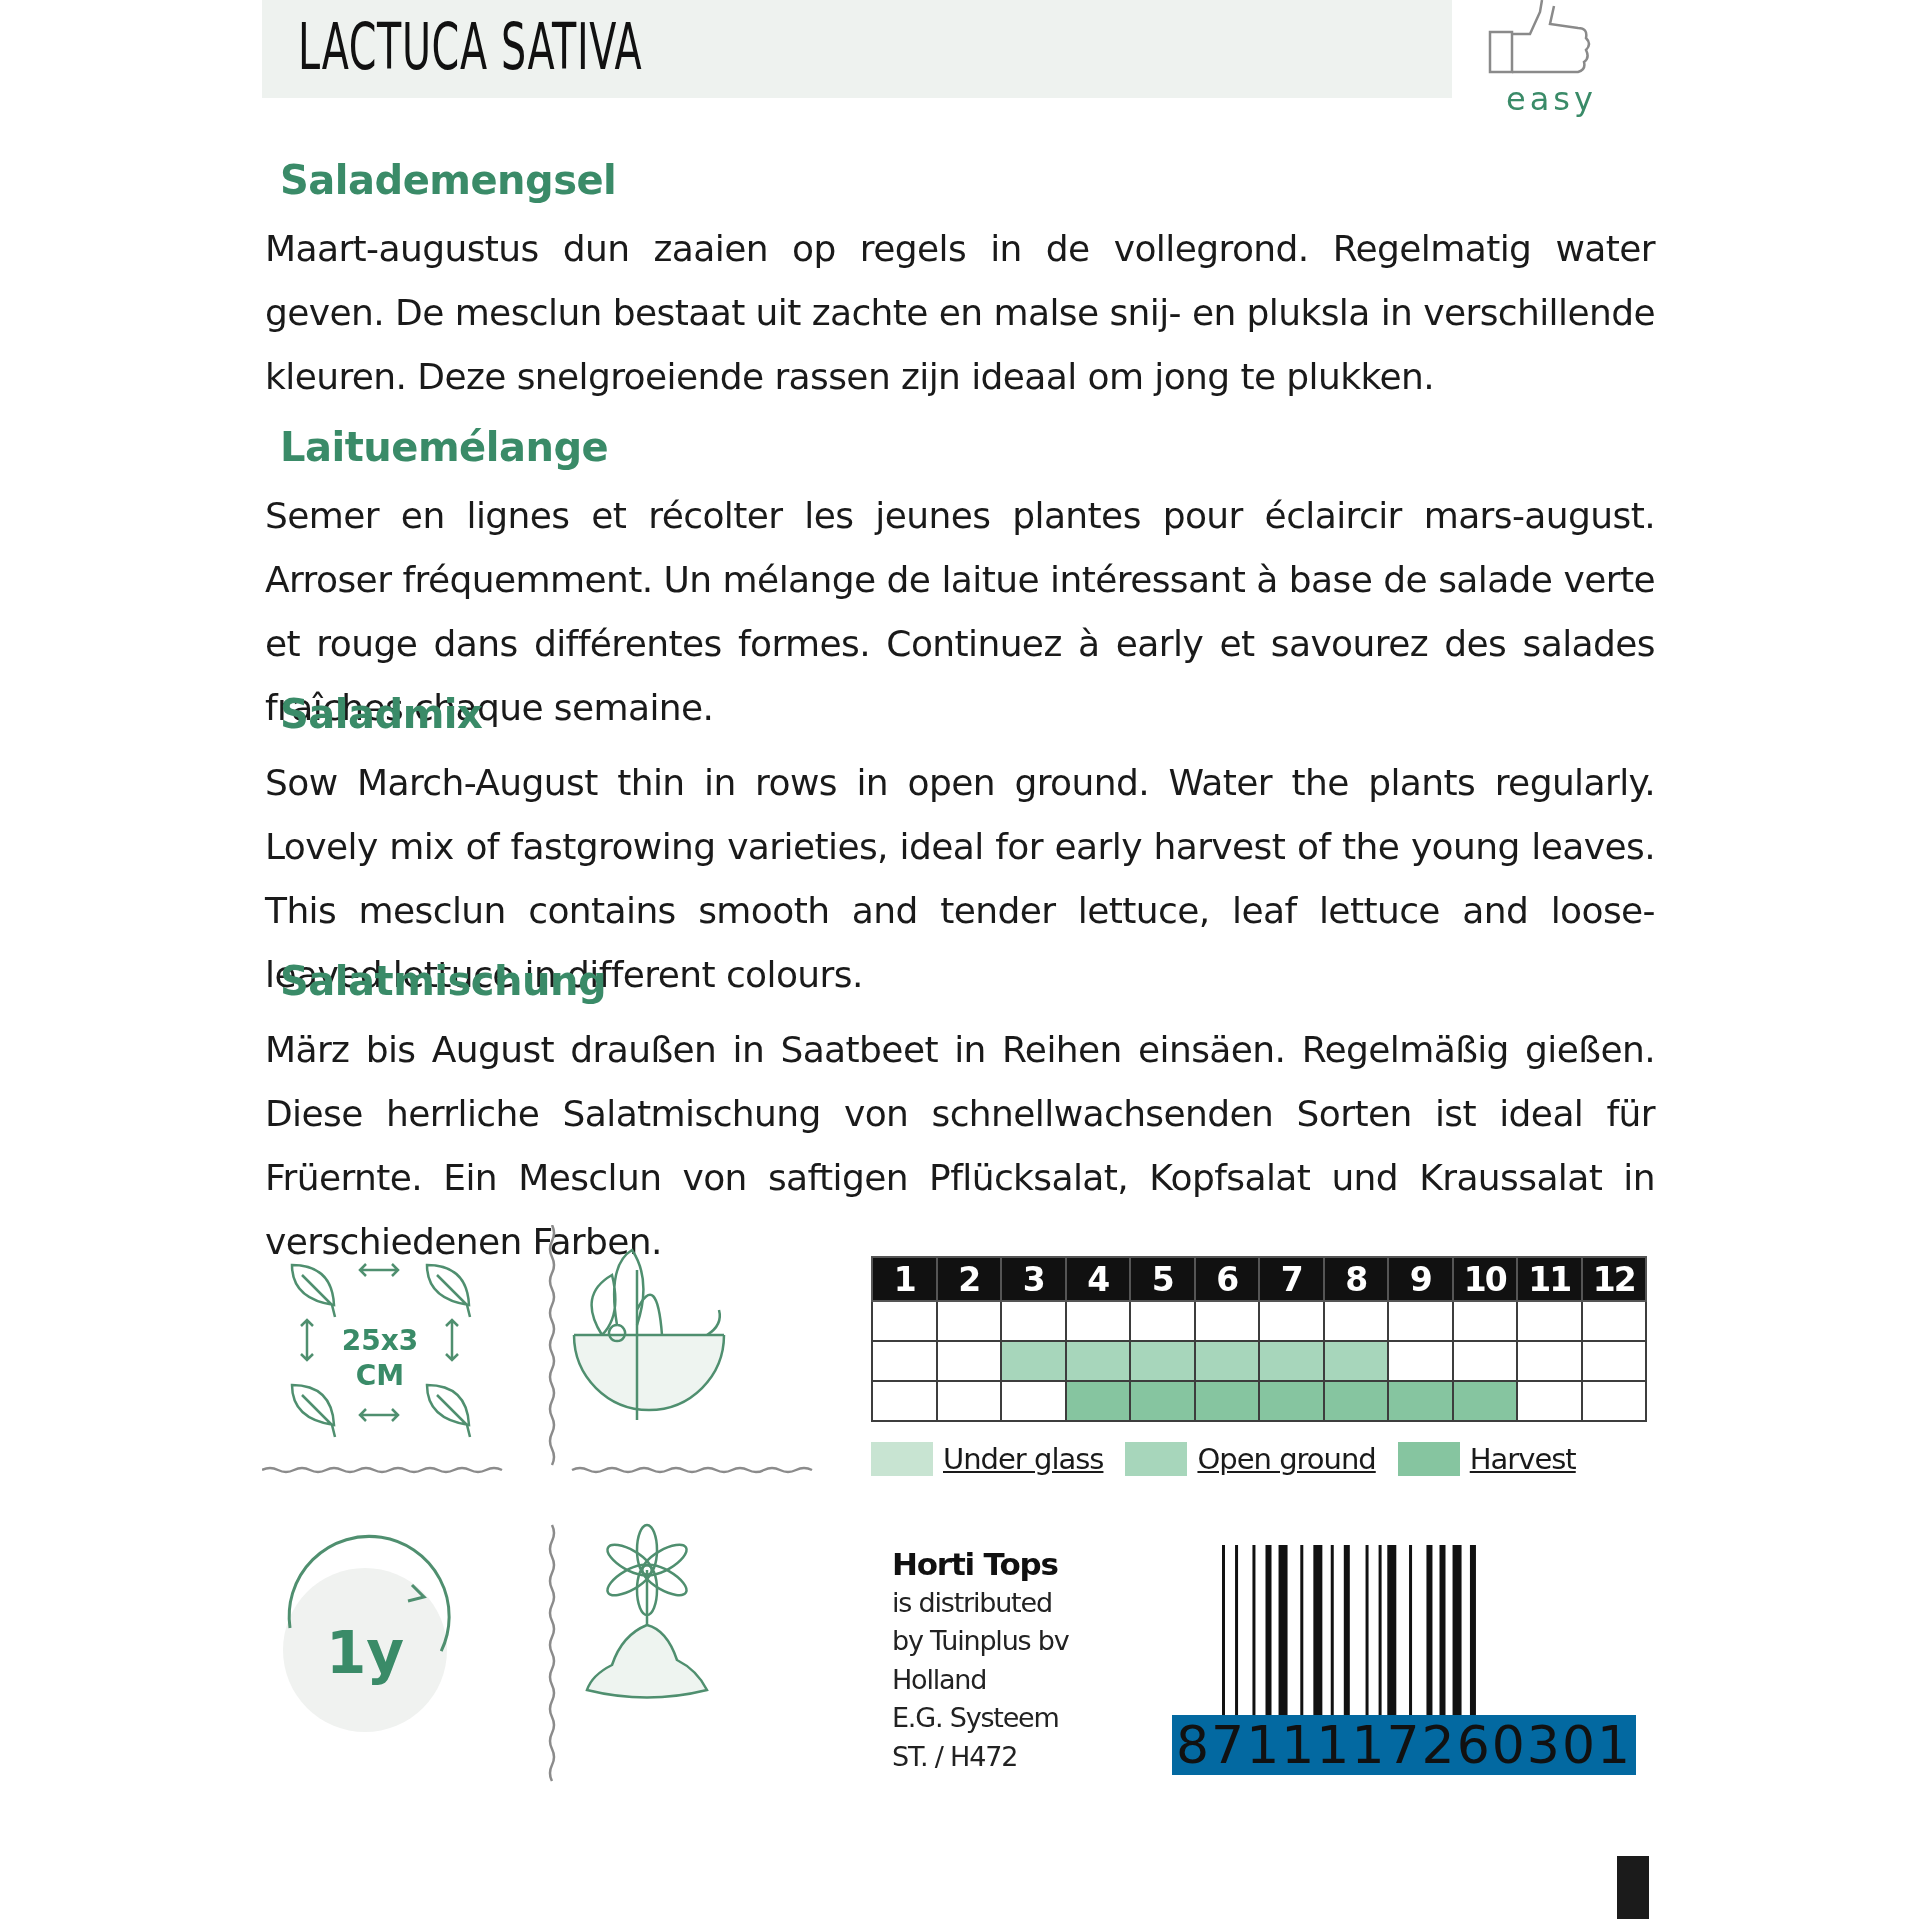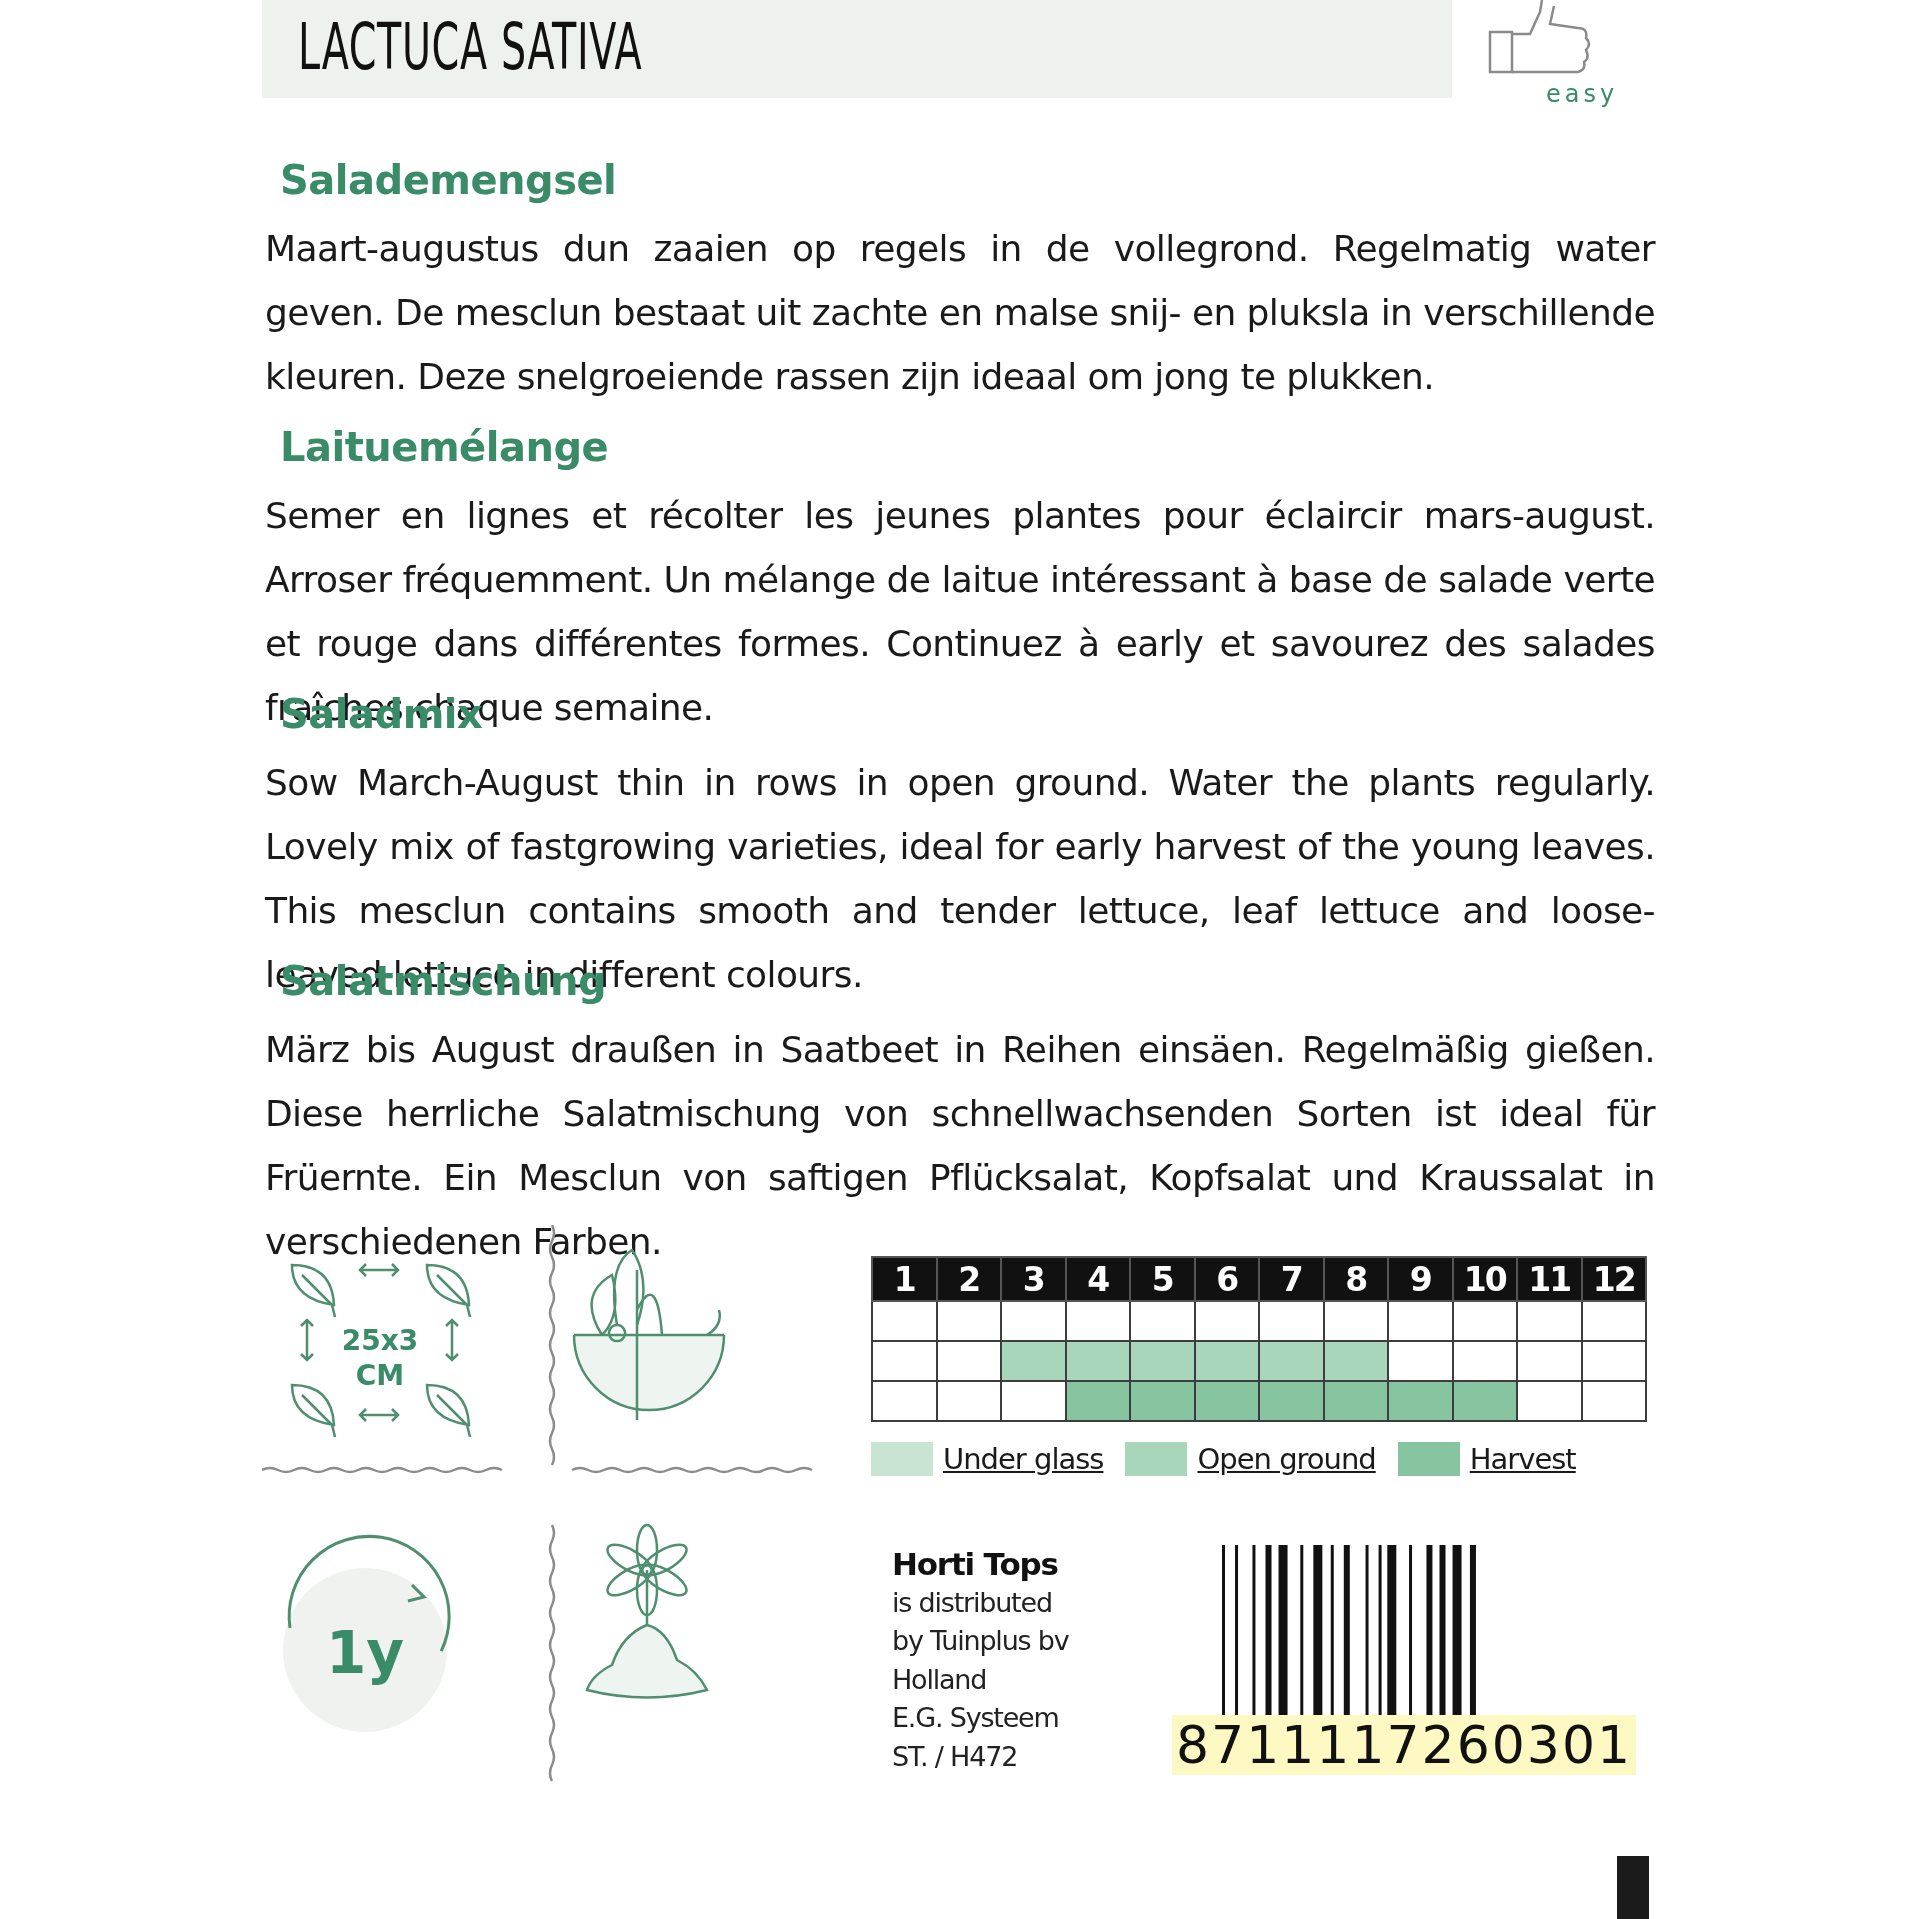--- a/index.html
+++ b/index.html
@@ -4,22 +4,22 @@
 <style>
   html, body { margin:0; padding:0; background:#ffffff; }
   body { width:1920px; height:1919px; position:relative; overflow:hidden;
          font-family:"Liberation Sans", sans-serif; color:#1d1d1d; }
   .title-band { position:absolute; left:262px; top:0; width:1190px; height:98px;
                 background:#eef2ef; }
   .latin { position:absolute; left:298px; top:10px; font-family:"DejaVu Sans", sans-serif;
            font-size:64px; letter-spacing:1px; color:#111; transform:scaleX(0.62);
            transform-origin:left top; font-weight:normal; }
   .easy { position:absolute; left:1480px; top:0; width:140px; height:120px; }
-  .easy-label { position:absolute; left:1506px; top:80px; font-size:24px; color:#3a8b68;
-                letter-spacing:4px; font-family:"DejaVu Sans", sans-serif;margin-left:40px; }
+  .easy-label { position:absolute; left:1506px; top:80px; font-size:32px; color:#3a8b68;
+                letter-spacing:4px; font-family:"DejaVu Sans", sans-serif; }
   .section { position:absolute; left:265px; width:1390px; }
   .section h2 { margin:15px; font-size:40px; line-height:44px; color:#3a8b68; font-weight:bold;
                 font-family:"DejaVu Sans", sans-serif; letter-spacing:-0.5px; }
   .section p { margin:0; font-size:36px; line-height:64px; text-align:justify;
                text-align-last:left; font-family:"DejaVu Sans", sans-serif;
                letter-spacing:-0.6px; color:#1a1a1a; }
   .icons { position:absolute; left:262px; top:1225px; width:575px; height:575px; }
   .cal { position:absolute; left:871px; top:1256px; }
   .cal table { border-collapse:collapse; }
   .cal th { background:#111; color:#fff; width:62.5px; height:42px; font-size:33px;
@@ -31,21 +31,21 @@
   .legend { position:absolute; left:871px; top:1442px; display:flex; align-items:center; }
   .legend .sw { width:62px; height:34px; display:inline-block; }
   .legend .lbl { font-size:29px; margin:0 22px 0 10px; font-family:"DejaVu Sans", sans-serif;
                  letter-spacing:-1px; color:#1a1a1a;text-decoration:underline; }
   .dist { position:absolute; left:892px; top:1545px; font-family:"DejaVu Sans", sans-serif;
           font-size:27px; line-height:38.5px; letter-spacing:-1.2px; color:#222; }
   .dist .brand { font-weight:bold; font-size:31px; color:#111; }
   .barcode { position:absolute; left:1218px; top:1545px; width:432px; height:200px; }
   .barcode-num { position:absolute; left:1172px; top:1715px; font-size:52px;
                  font-family:"DejaVu Sans", sans-serif; letter-spacing:2px; color:#111;
-                 background:#fef9c3; padding:0 4px; }
+                 background:#0369a1; padding:0 4px; }
   .corner-bar { position:absolute; left:1617px; top:1856px; width:32px; height:63px; background:#1b1b1b; }
 </style>
 </head>
 <body>
 
 <div class="title-band"></div>
 <div class="latin">LACTUCA SATIVA</div>
 <svg class="easy" viewBox="0 0 140 120">
   <g fill="none" stroke="#8a8a8a" stroke-width="2.5">
     <rect x="10" y="32" width="22" height="40"></rect>

